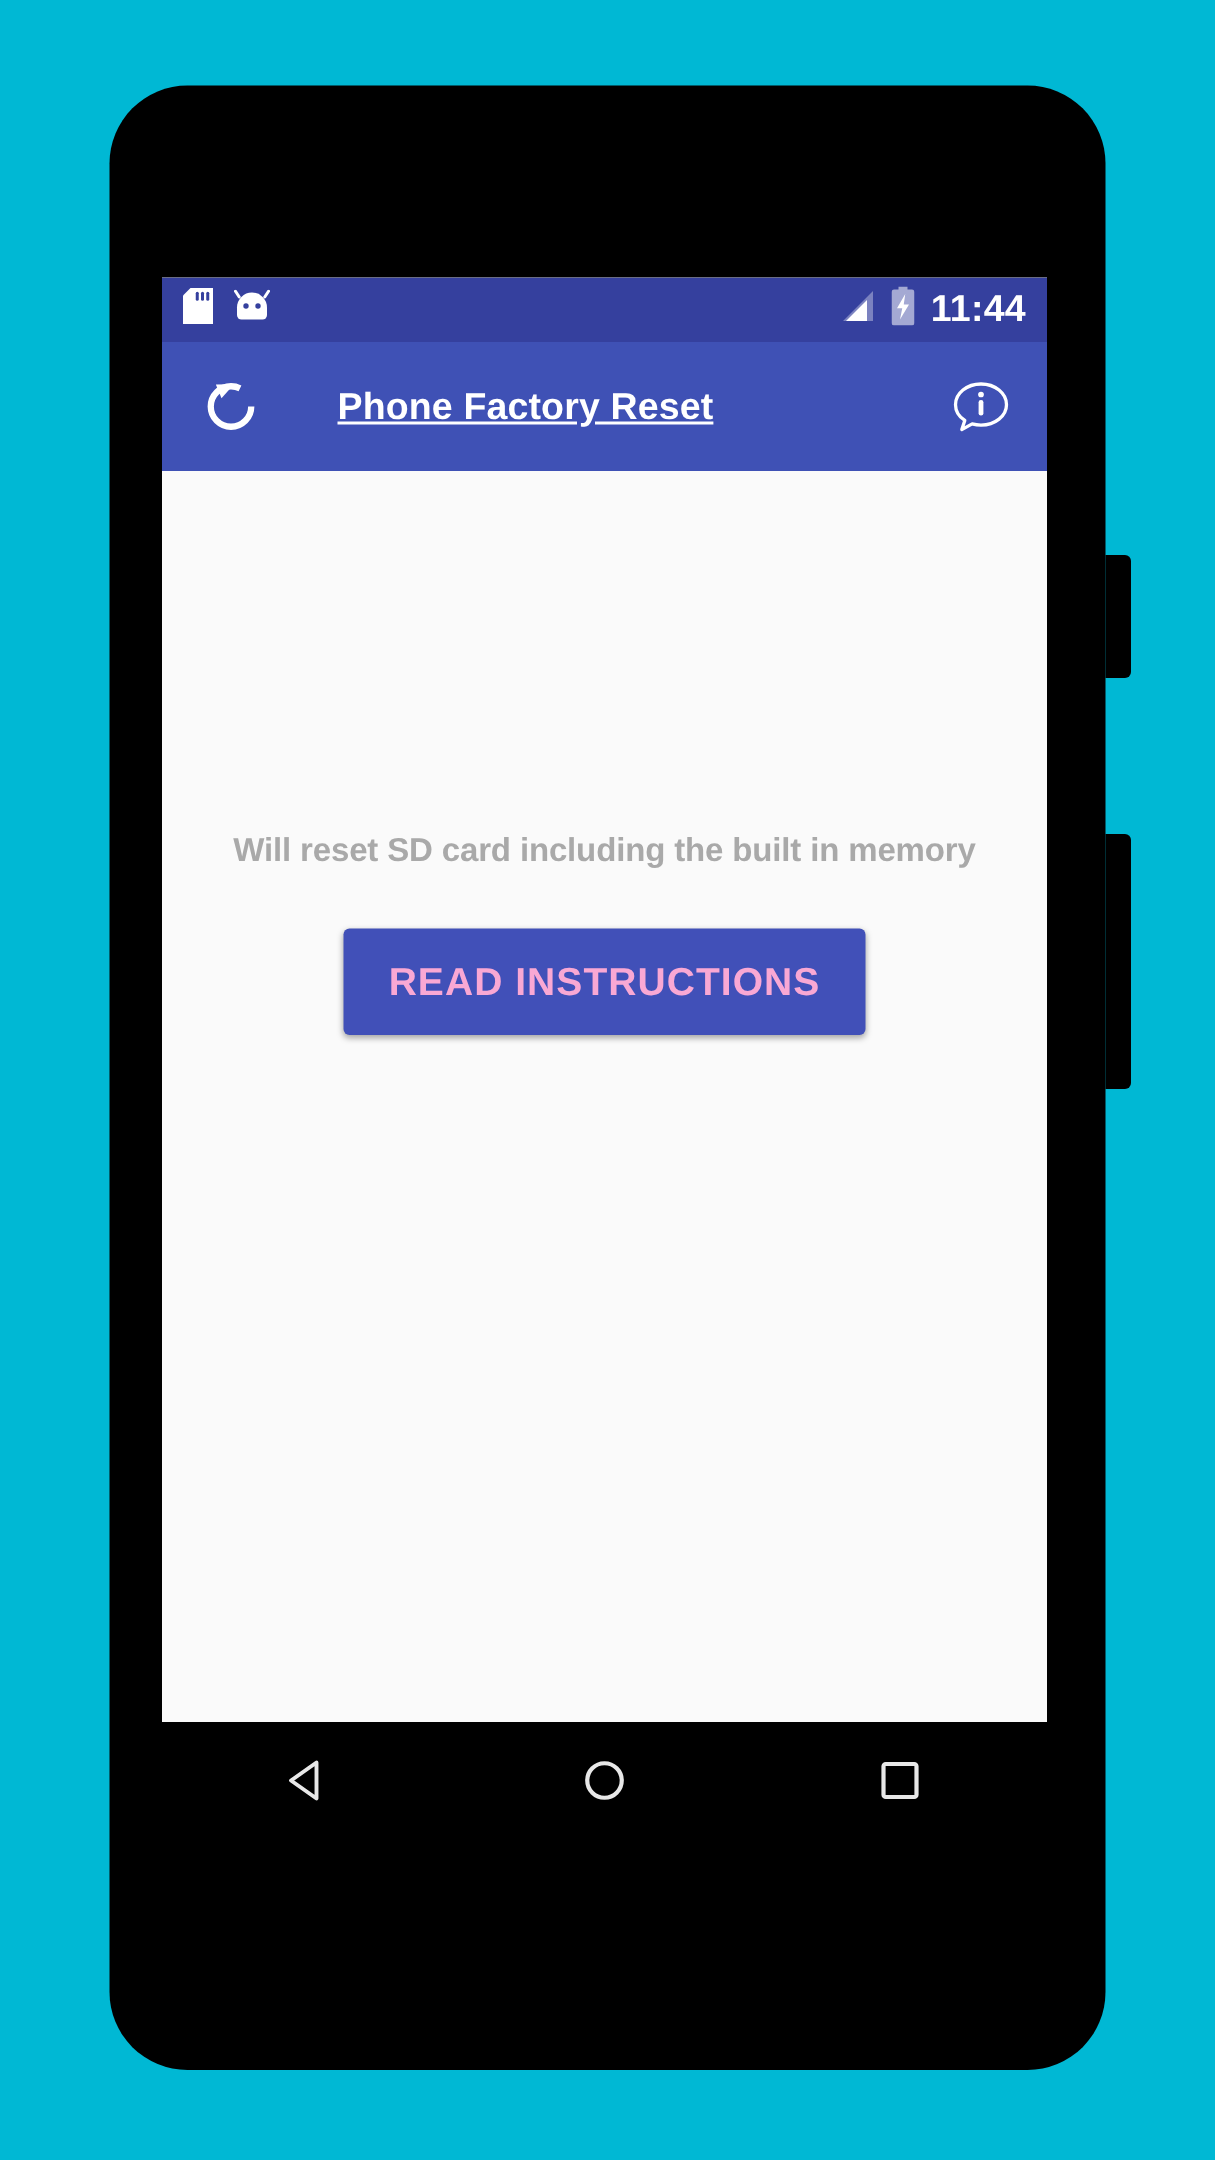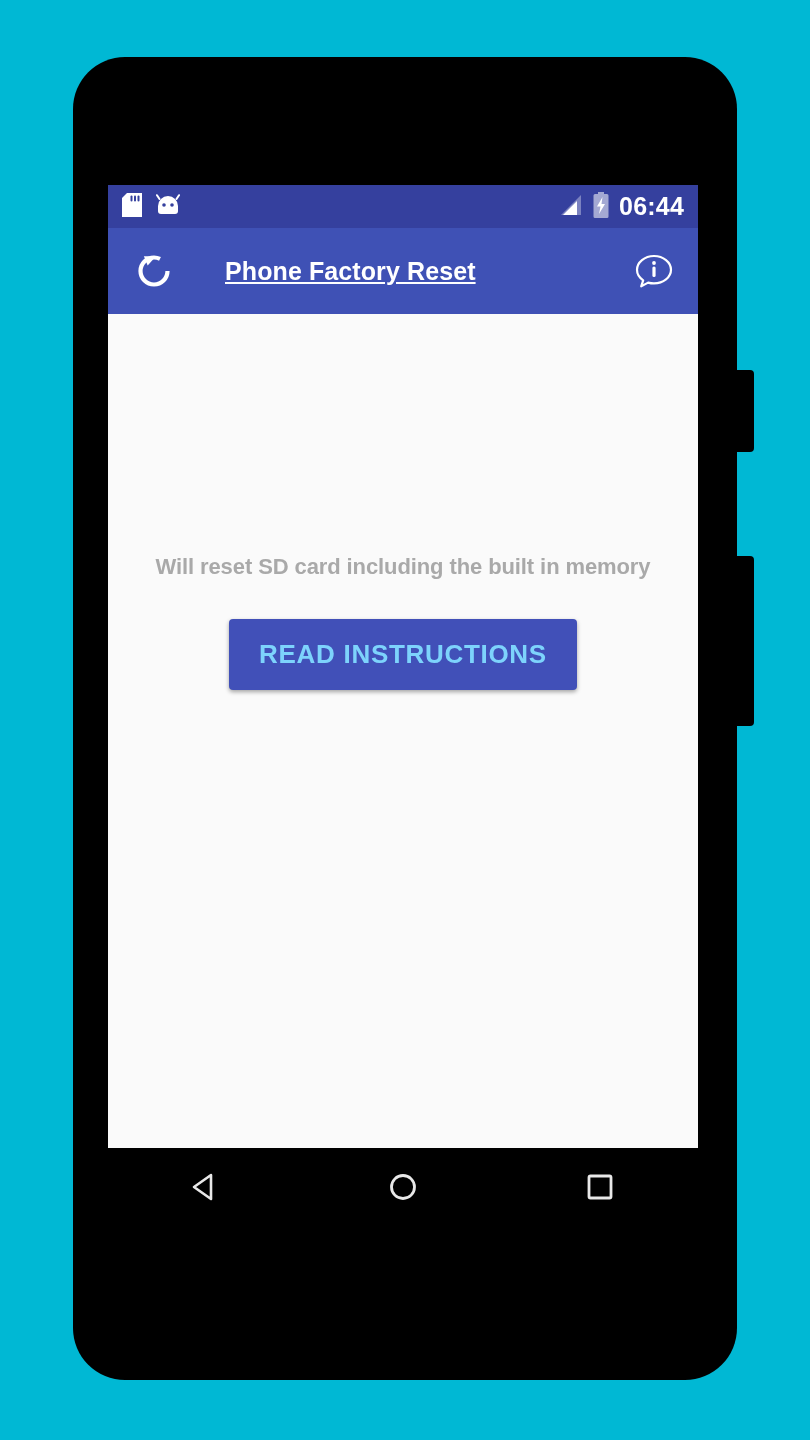--- a/index.html
+++ b/index.html
@@ -119,21 +119,21 @@
   #warning-text {
     color: #a9a9a9;
     font-size: 22px;
     font-weight: bold;
     text-align: center;
     white-space: nowrap;
     letter-spacing: -0.1px;
   }
   .action-button {
     background: #4150b8;
-    color: #7dd3fc;
+    color: #f9a8d4;
     border: none;
     border-radius: 4px;
     font-family: "Liberation Sans", sans-serif;
     font-size: 26px;
     font-weight: bold;
     letter-spacing: 0.7px;
     box-shadow: 0 2px 4px rgba(0,0,0,0.35);
     cursor: pointer;
     line-height: 1;
   }
@@ -203,21 +203,21 @@
           <path d="M24 2 L24 22 L4 22 Z" fill="#ffffff" fill-opacity="0.35"></path>
           <path d="M20 8 L20 22 L6 22 Z" fill="#ffffff"></path>
         </svg>
       </span>
       <span>
         <svg width="18" height="26" viewBox="0 0 18 26">
           <path d="M6 0 h6 v2 h3 a1.5 1.5 0 0 1 1.5 1.5 v21 a1.5 1.5 0 0 1 -1.5 1.5 h-12 a1.5 1.5 0 0 1 -1.5 -1.5 v-21 a1.5 1.5 0 0 1 1.5 -1.5 h3 z" fill="#ffffff" fill-opacity="0.55"></path>
           <path d="M10.5 5 L5 14.5 h3.5 L7 22 L13 12 h-3.5 z" fill="#ffffff"></path>
         </svg>
       </span>
-      <span id="status-time">06:44</span>
+      <span id="status-time">11:44</span>
     </div>
   </div>
 
   <div id="app-bar">
     <div id="reset-icon-button">
       <svg width="44" height="44" viewBox="0 0 44 44">
         <path d="M22 8.5 a13.5 13.5 0 1 0 13.5 13.5" stroke="#ffffff" stroke-width="4.2" fill="none" stroke-linecap="butt"></path>
         <path d="M22 8.5 a13.5 13.5 0 0 1 6 1.4" stroke="#ffffff" stroke-width="4.2" fill="none" stroke-linecap="butt"></path>
         <path d="M13.5 4.5 L24.5 9.5 L13 14.5 Z" fill="#ffffff" transform="rotate(-25 19 9.5)"></path>
       </svg>

